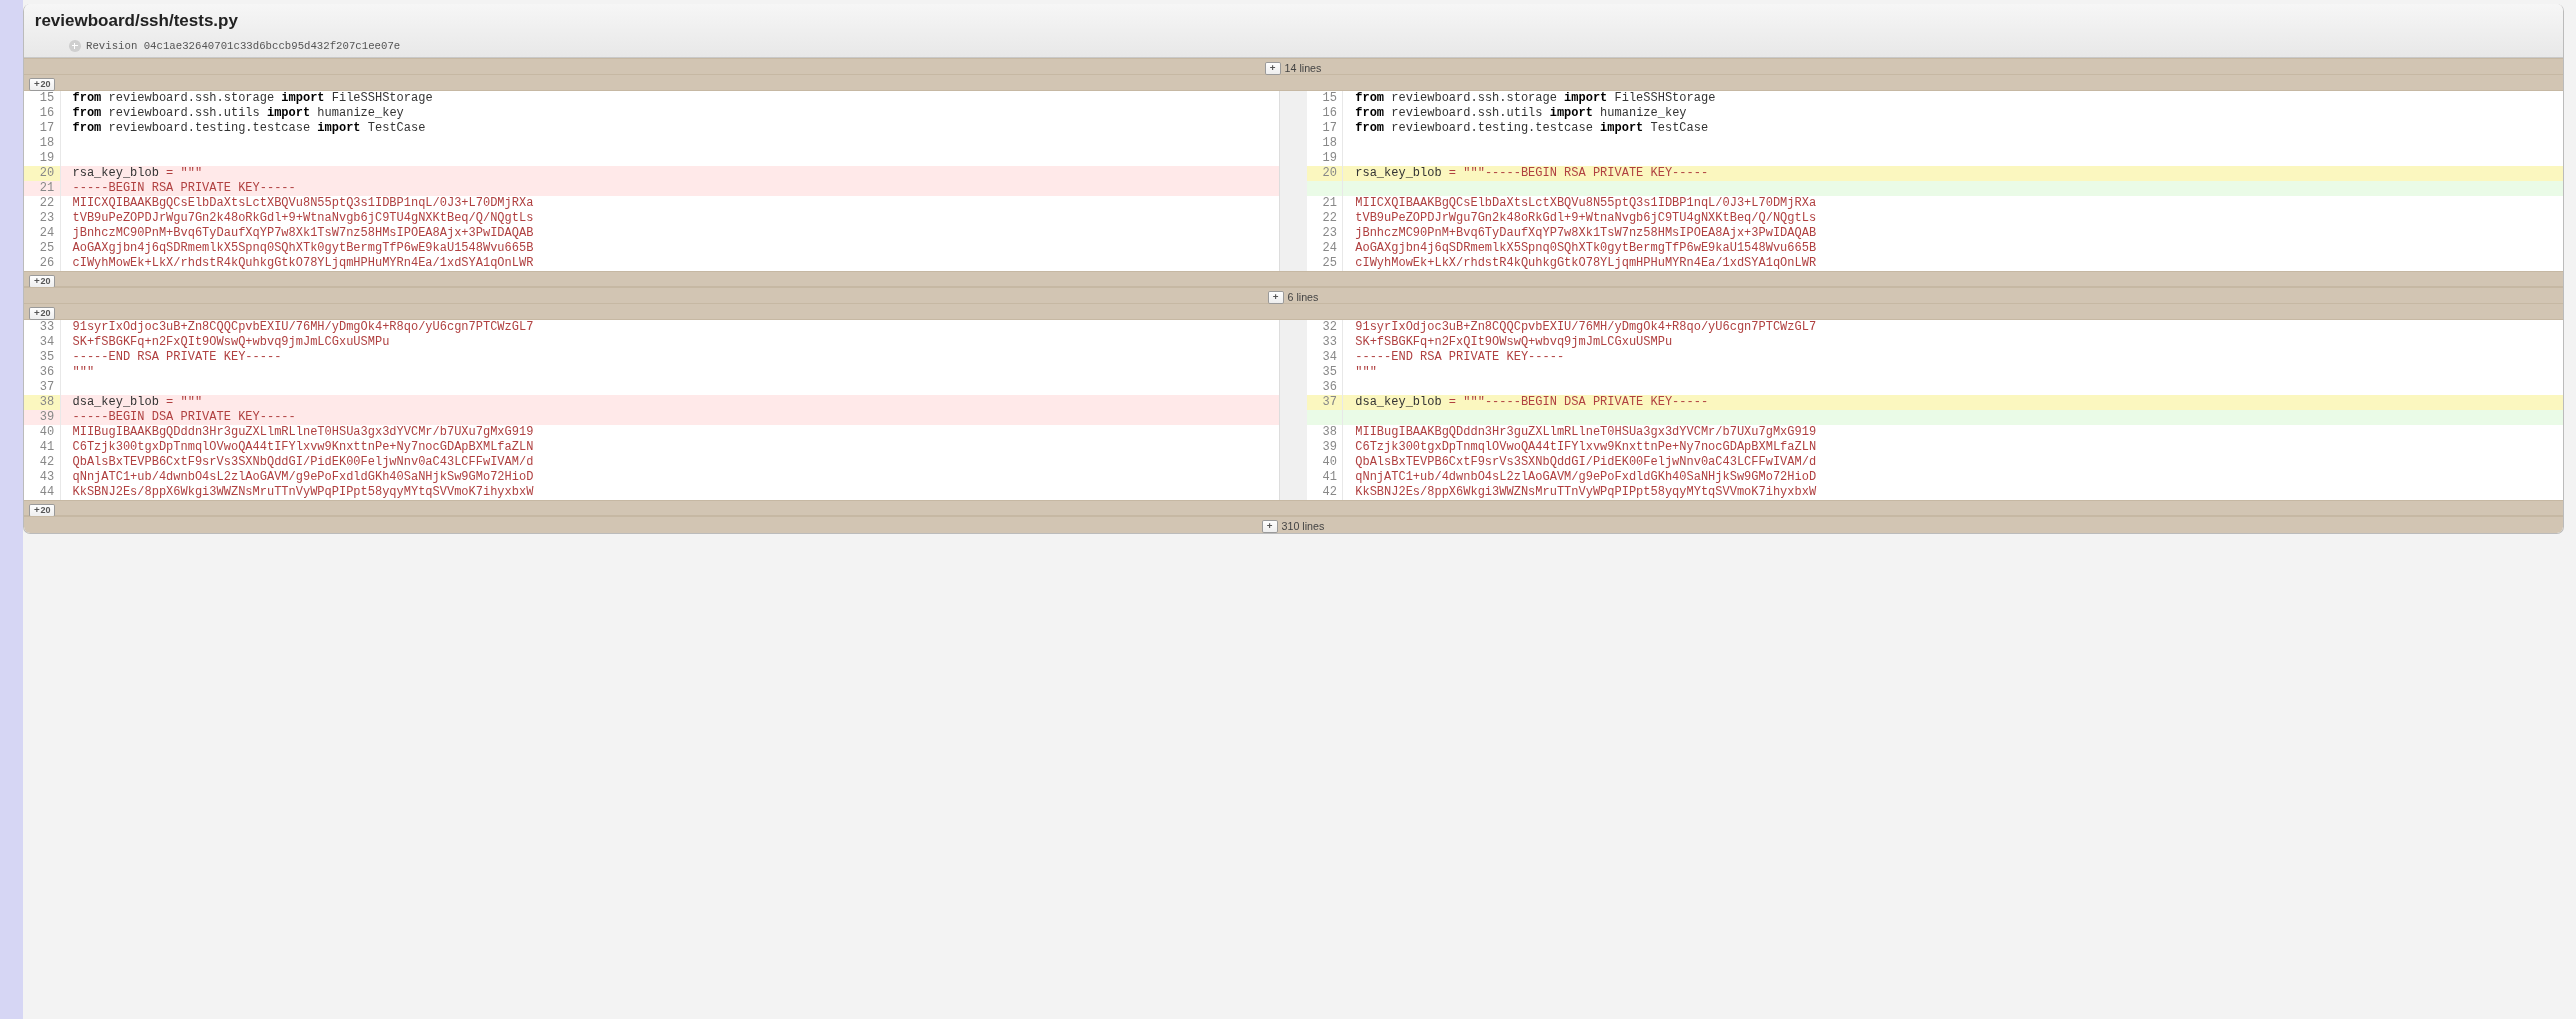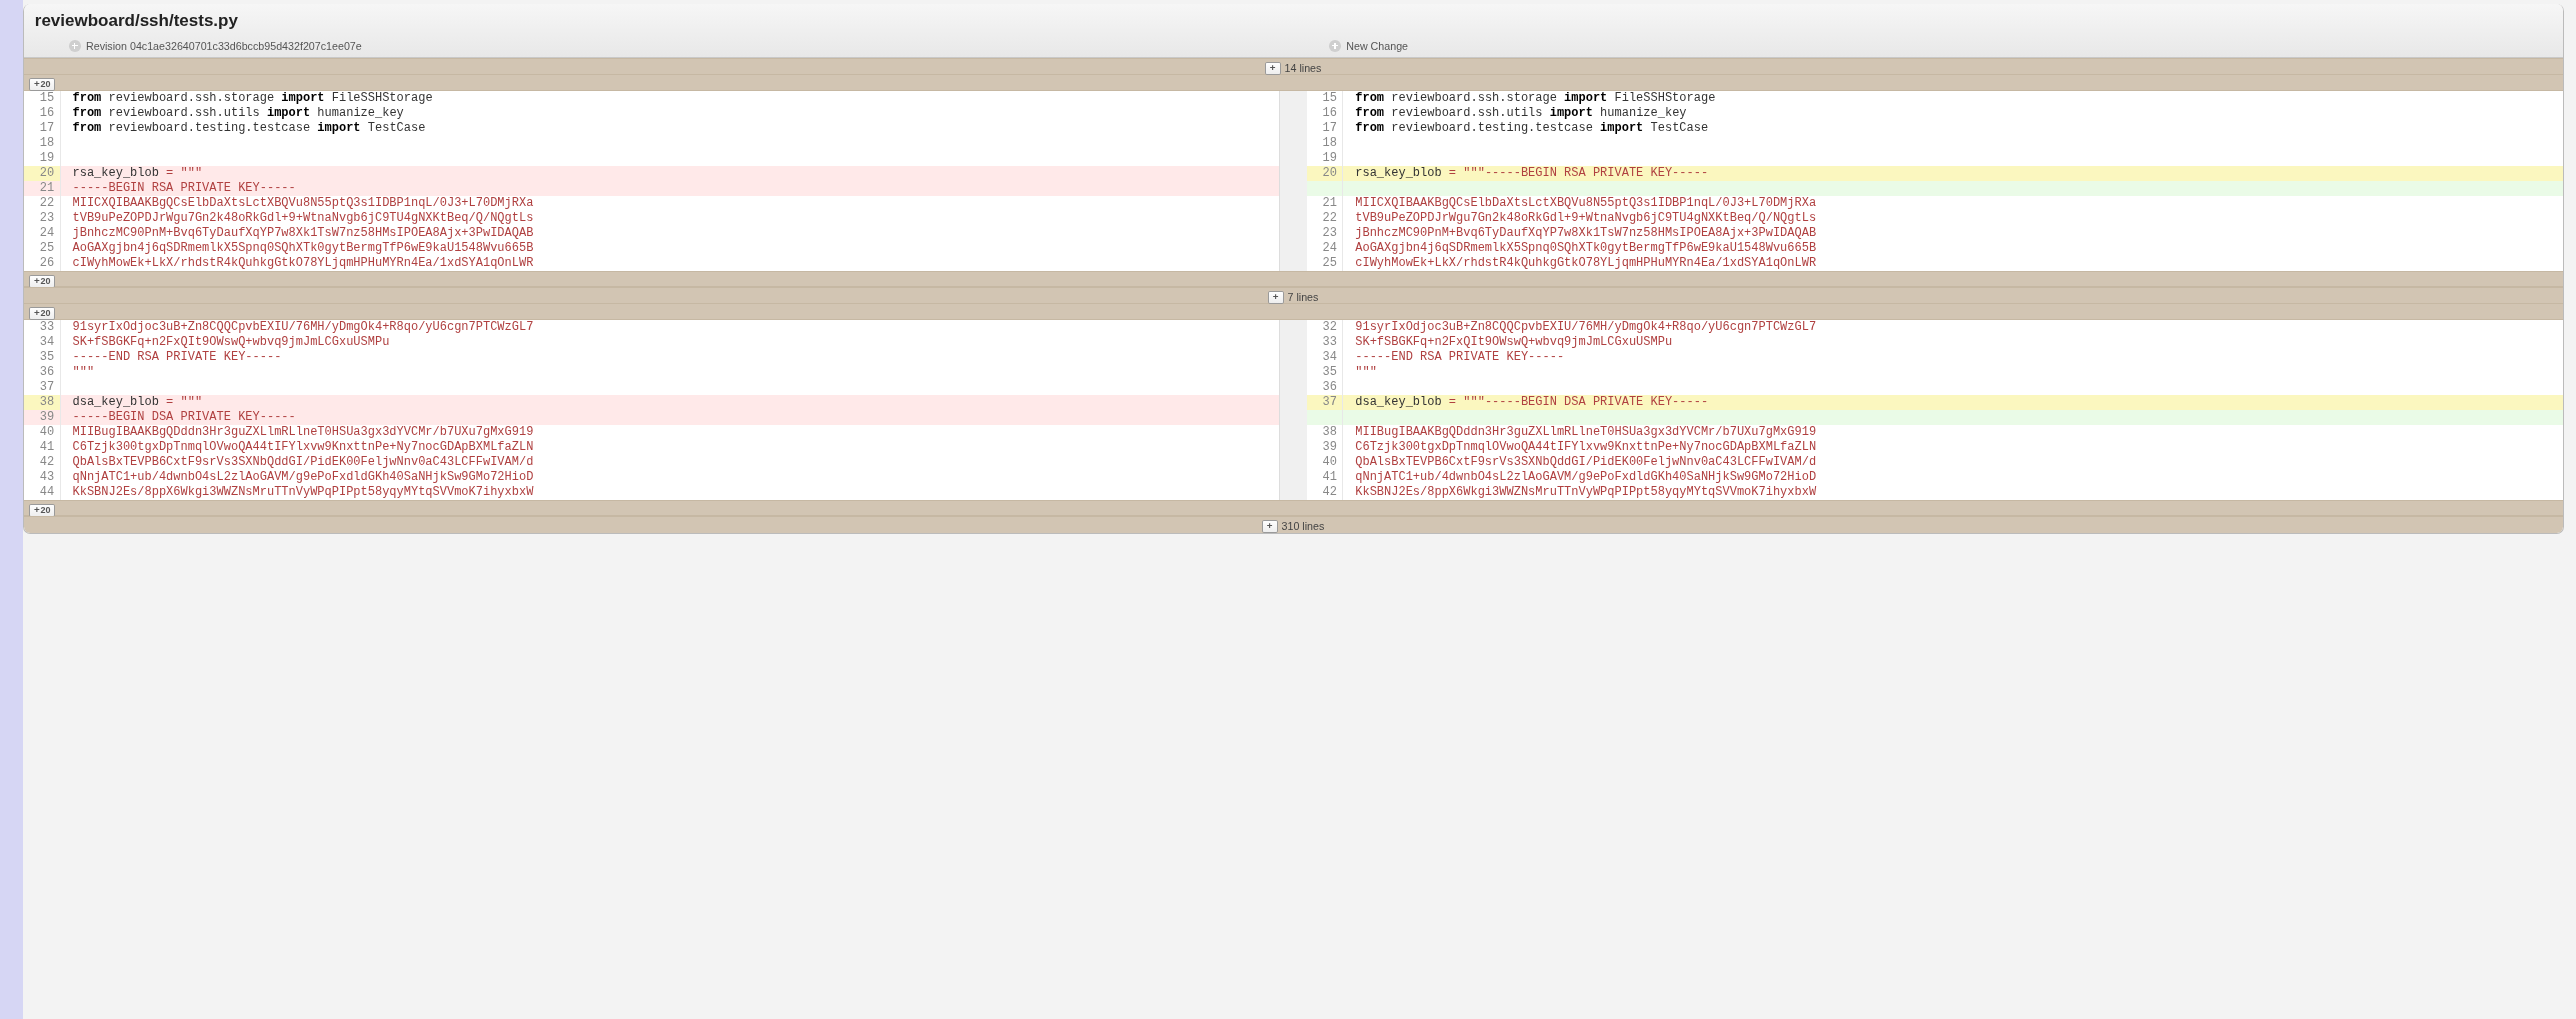--- a/index.html
+++ b/index.html
@@ -37,20 +37,21 @@
     .rev-row {
       display: flex;
     }
     .rev-col {
       flex: 1 1 50%;
       display: flex; align-items: center;
       gap: 5.4px;
       color: #555;
       font-size: 10.7px;
       padding: 1.8px 0 1.8px 36px;
+      font-family: Liberation Mono, monospace;
     }
     .rev-icon {
       width: 11.6px; height: 11.6px; border-radius: 50%;
       background: #cfcfcf;
       display: inline-flex; align-items: center; justify-content: center;
       position: relative;
     }
     .rev-icon::before, .rev-icon::after {
       content: ""; position: absolute; background: #fff;
     }
@@ -145,24 +146,20 @@
 
 <div class="frame">
 
   <div class="header">
     <div class="file-path">reviewboard/ssh/tests.py</div>
     <div class="rev-row">
       <div class="rev-col">
         <span class="rev-icon"></span>
         <span>Revision 04c1ae32640701c33d6bccb95d432f207c1ee07e</span>
       </div>
-      <div class="rev-col">
-        <span class="rev-icon"></span>
-        <span>New Change</span>
-      </div>
     </div>
   </div>
 
   <div class="expand-bar">
     <span class="center">
       <span class="expand-btn">
           <span class="plus">+</span>
         </span>
       <span>14 lines</span>
     </span>
@@ -278,21 +275,21 @@
           <span class="plus">+</span>
           <span>20</span>
         </span>
     </span>
   </div>
   <div class="expand-bar">
     <span class="center">
       <span class="expand-btn">
           <span class="plus">+</span>
         </span>
-      <span>7 lines</span>
+      <span>6 lines</span>
     </span>
   </div>
   <div class="mini-bar">
     <span class="left-ctl">
       <span class="expand-btn">
           <span class="plus">+</span>
           <span>20</span>
         </span>
     </span>
   </div>

